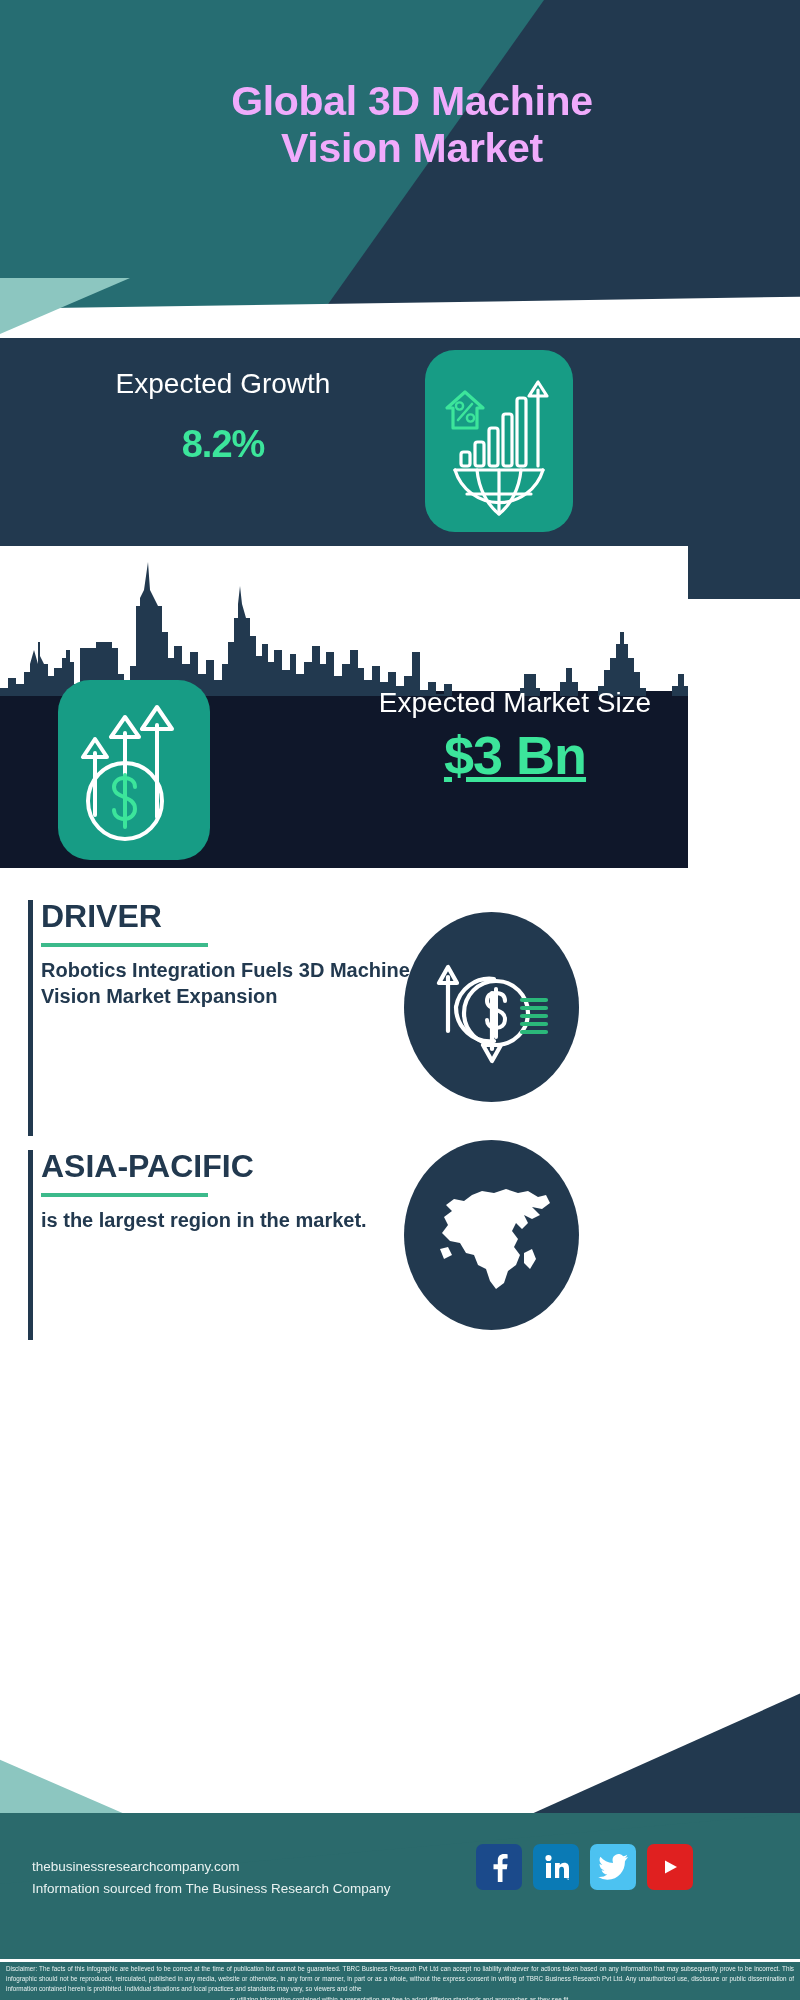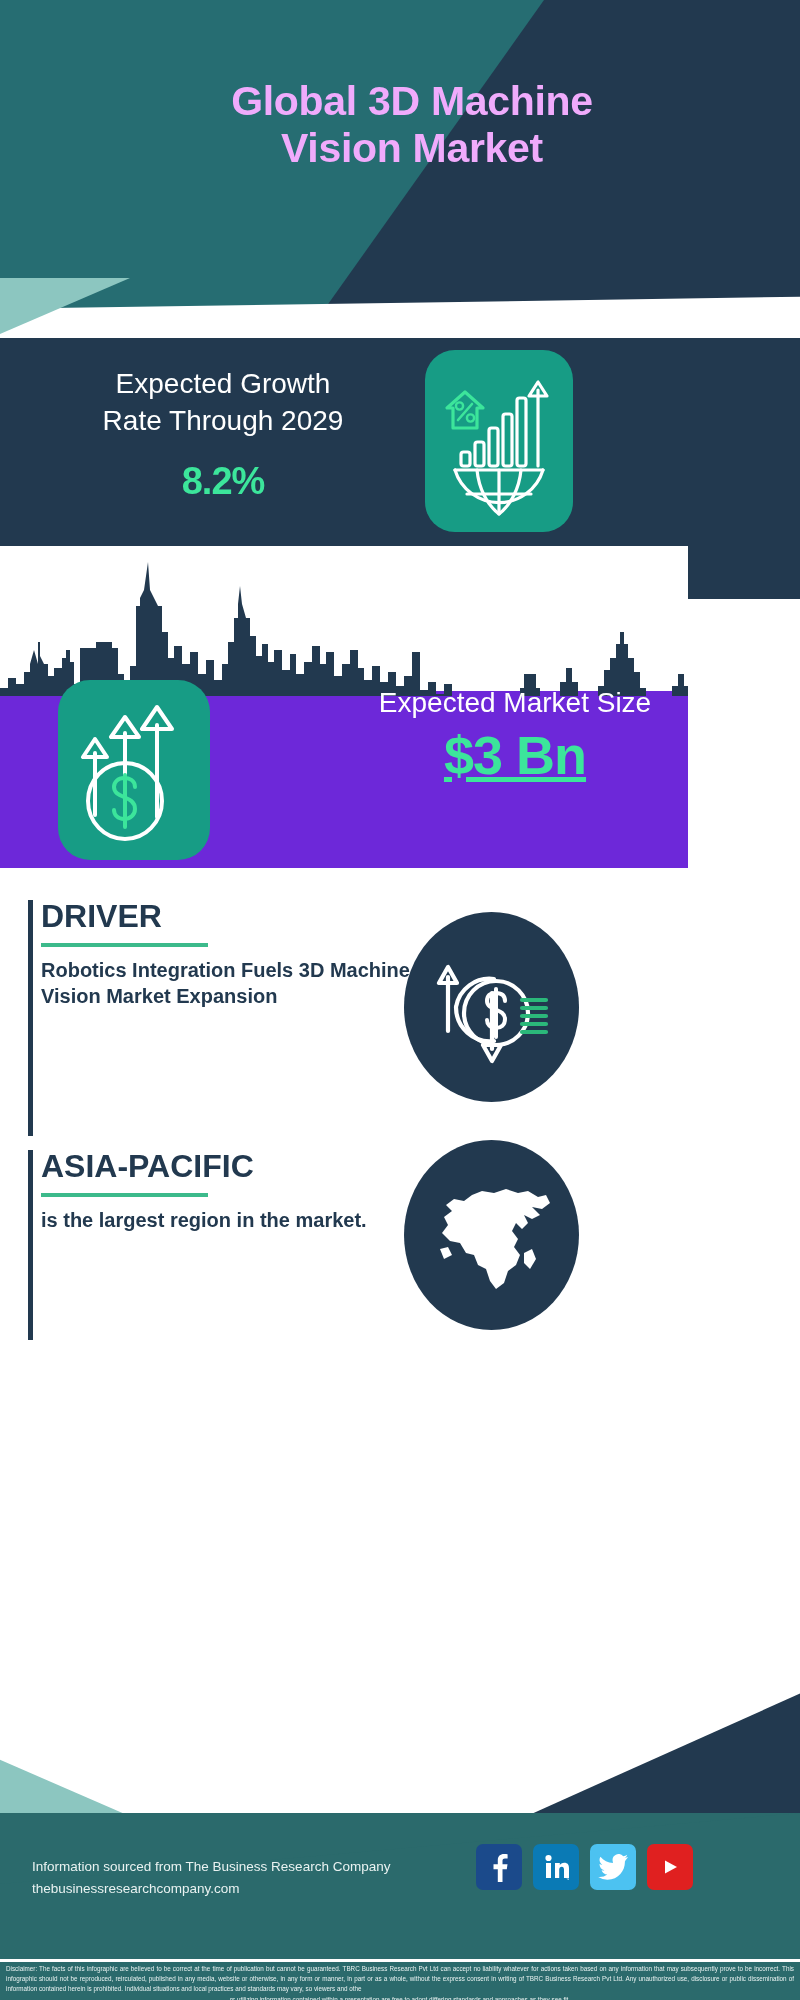--- a/index.html
+++ b/index.html
@@ -65,21 +65,21 @@
   }
   .growth-icon-box {
     position:absolute; left:425px; top:12px; width:148px; height:182px;
     background:#179c85; border-radius:30px;
     display:flex; align-items:center; justify-content:center;
   }
 
   
   .sky {
     position:absolute; left:0; top:546px; width:688px; height:322px;
-    background:#6d28d9; overflow:hidden;
+    background:#0f172a; overflow:hidden;
   }
   .sky-white { position:absolute; left:0; top:0; width:800px; height:145px; background:#ffffff; }
   .skyline { position:absolute; left:0; top:0; width:800px; height:150px; }
   .market-icon-box {
     position:absolute; left:58px; top:134px; width:152px; height:180px;
     background:#179c85; border-radius:32px;
     display:flex; align-items:center; justify-content:center;
   }
   .market-text {
     position:absolute; left:245px; top:138px; width:540px; text-align:center; color:#fff;
@@ -163,21 +163,20 @@
       <div>Global 3D Machine</div>
       <div>Vision Market</div>
     </div>
   </div>
   <div class="hdr-white-band"></div>
   <div class="hdr-teal-tri"></div>
 
   <div class="growth">
     <div class="growth-text">
       <div class="growth-label">Expected Growth</div>
-      <div class="growth-label">Rate Through 2029</div>
       <div class="growth-value">8.2%</div>
     </div>
     <div class="growth-icon-box">
       <svg width="124" height="150" viewBox="0 0 124 150">
         <g fill="none" stroke="#ffffff" stroke-width="3.2" stroke-linejoin="round" stroke-linecap="round">
 
           <path d="M28 26 L10 42 L16 42 L16 62 L40 62 L40 42 L46 42 Z" stroke="#3ce59b"></path>
           <line x1="21" y1="54" x2="35" y2="38" stroke="#3ce59b" stroke-width="2.6"></line>
           <circle cx="22.5" cy="40" r="3.6" stroke="#3ce59b" stroke-width="2.4"></circle>
           <circle cx="33.5" cy="52" r="3.6" stroke="#3ce59b" stroke-width="2.4"></circle>
@@ -281,22 +280,22 @@
   </div>
 
   <div class="footer">
     <div class="f-white"></div>
     <div class="f-navy"></div>
     <div class="f-lightteal"></div>
     <div class="f-teal2"></div>
     <div class="f-teal"></div>
 
     <div class="src-text">
+      <div>thebusinessresearchcompany.com</div>
       <div>Information sourced from The Business Research Company</div>
-      <div>thebusinessresearchcompany.com</div>
     </div>
 
     <div class="social">
       <div class="soc fb">
         <svg width="26" height="30" viewBox="0 0 26 30">
             <path fill="#ffffff" d="M16.5 30V17.2h4.3l.7-5h-5V9c0-1.4.4-2.4 2.5-2.4h2.6V2.2C21.1 2.1 19.6 2 17.9 2c-3.6 0-6.1 2.2-6.1 6.3v3.9H7.5v5h4.3V30z"></path>
           </svg>
       </div>
       <div class="soc li">
         <svg width="26" height="28" viewBox="0 0 26 28">

